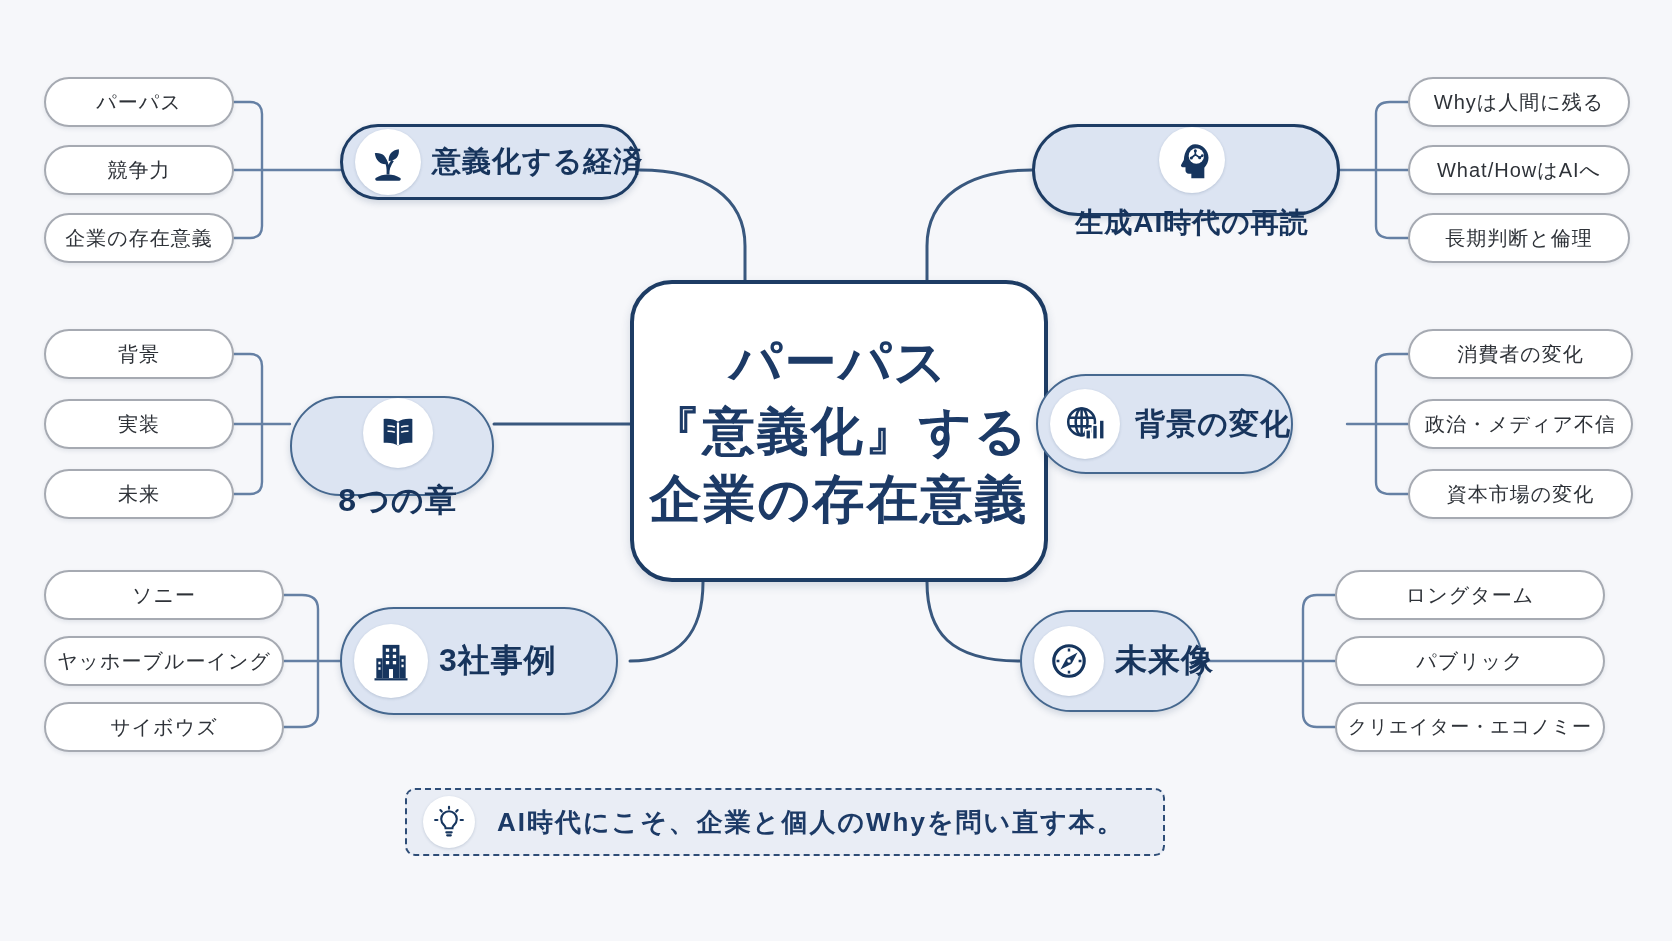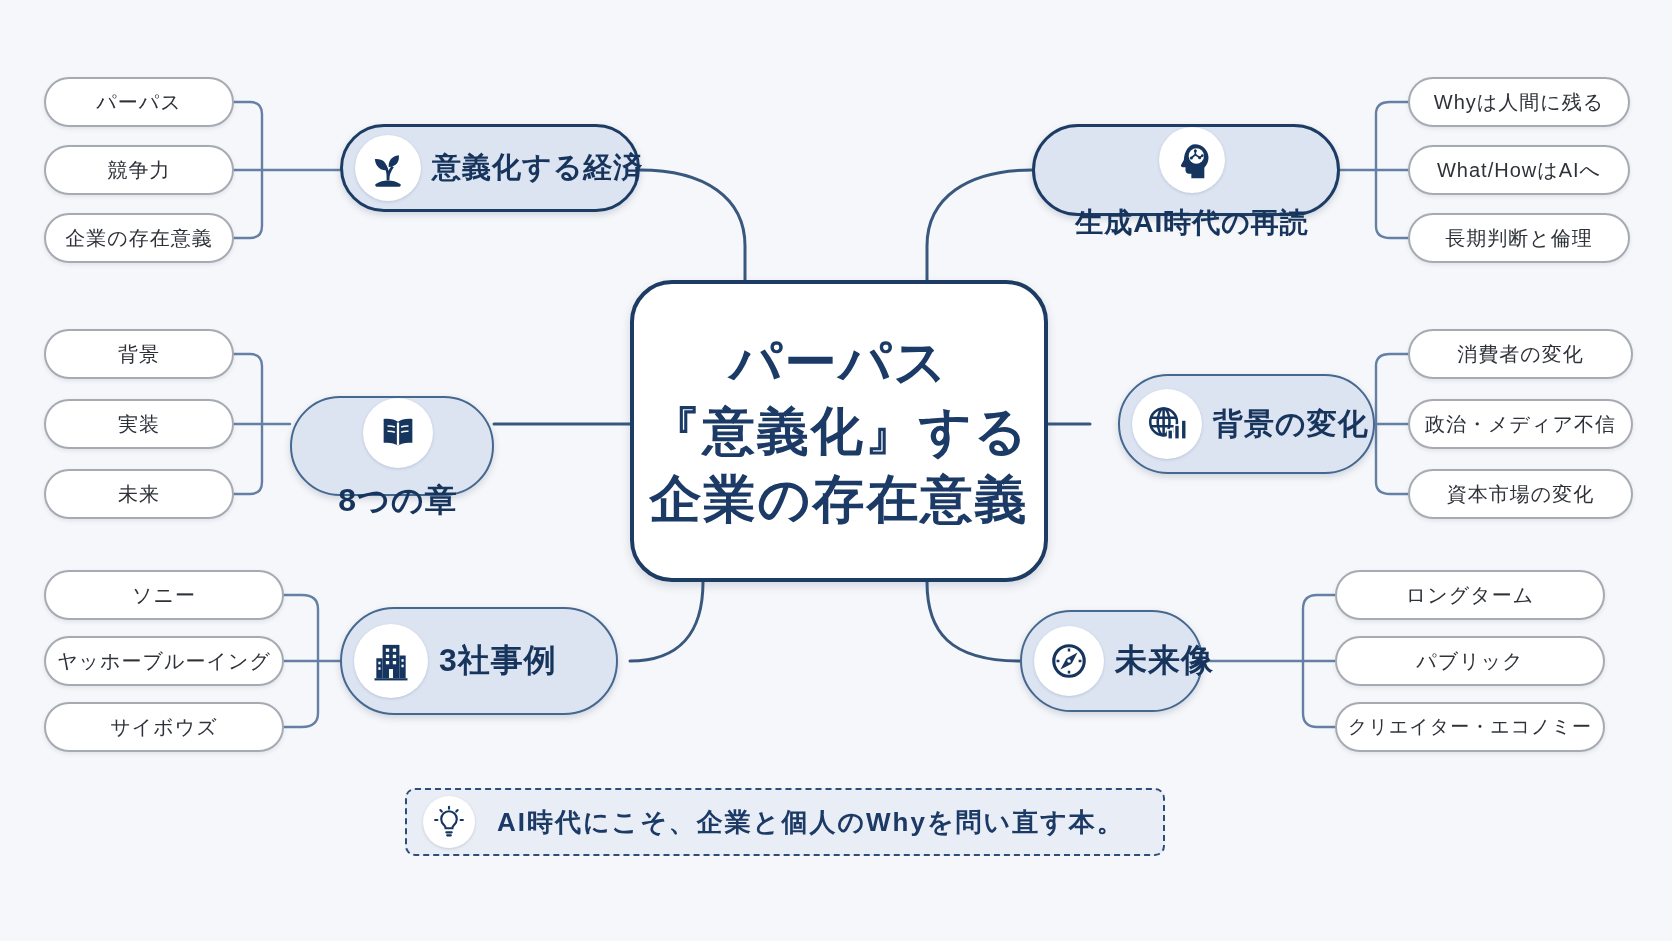--- a/index.html
+++ b/index.html
@@ -89,21 +89,21 @@
     <path class="link-child" d="M 1335 727 H 1317 Q 1303 727 1303 713 V 661"></path>
     <path class="link-child" d="M 1203 661 H 1335"></path>
   </svg>
 
   <div class="center-box">
     <div class="cline">パーパス</div>
     <div class="cline">『意義化』する</div>
     <div class="cline">企業の存在意義</div>
   </div>
 
-  <div class="branch dark" style="left:340px;top:124px;width:300px;height:88px;">
+  <div class="branch dark" style="left:340px;top:124px;width:300px;height:76px;">
     <span class="icon-circle" style="width:66px;height:66px;">
       <svg width="40" height="40" viewBox="0 0 24 24">
         <path fill="#16355e" d="M11.6 13.2C7.6 13.8 4.7 11.3 4.1 6.7c4.5-.4 7.3 2 7.5 6.5z"></path>
         <path fill="#16355e" d="M12.4 11.4c-.3-3.9 1.9-6.5 6.1-7.1.5 4.4-1.9 6.8-6.1 7.1z"></path>
         <path fill="none" stroke="#16355e" stroke-width="1.7" d="M12 19.5c.2-3.6-.2-6.4-1.6-8.6M12 19.5c-.1-2.8.9-5.9 2.8-8.4"></path>
         <path fill="#16355e" d="M4.6 21.6c2.3-1.4 4.8-2.1 7.4-2.1s5.1.7 7.4 2.1c.5.3.3 1.6-.6 1.6H5.2c-.9 0-1.1-1.3-.6-1.6z"></path>
       </svg>
     </span>
     <span class="label" style="font-size:29px;">意義化する経済</span>
   </div>
@@ -156,21 +156,21 @@
           <circle cx="11.6" cy="10.8" r="0.9"></circle>
             <circle cx="16.6" cy="10.6" r="0.9"></circle>
           <circle cx="14" cy="6.4" r="0.9"></circle>
             <circle cx="18.2" cy="9.4" r="0.8"></circle>
         </g>
       </svg>
     </span>
     <span class="label" style="font-size:28px;">生成AI時代の再読</span>
   </div>
 
-  <div class="branch mid" style="left:1118px;top:374px;width:257px;height:100px;">
+  <div class="branch mid" style="left:1036px;top:374px;width:257px;height:100px;justify-content:space-between;">
     <span class="icon-circle" style="width:70px;height:70px;">
       <svg width="44" height="42" viewBox="0 0 26 24">
         <g fill="none" stroke="#16355e" stroke-width="1.5">
           <circle cx="11" cy="10.8" r="7.9"></circle>
           <ellipse cx="11" cy="10.8" rx="3.5" ry="7.9"></ellipse>
           <path d="M3.6 8.3h14.8M3.6 13.3h14.8M11 2.9v15.8"></path>
         </g>
         <g fill="#16355e" stroke="#ffffff" stroke-width="1">
           <rect x="13.4" y="15.4" width="3" height="5.6"></rect>
           <rect x="17.4" y="12.6" width="3" height="8.4"></rect>

